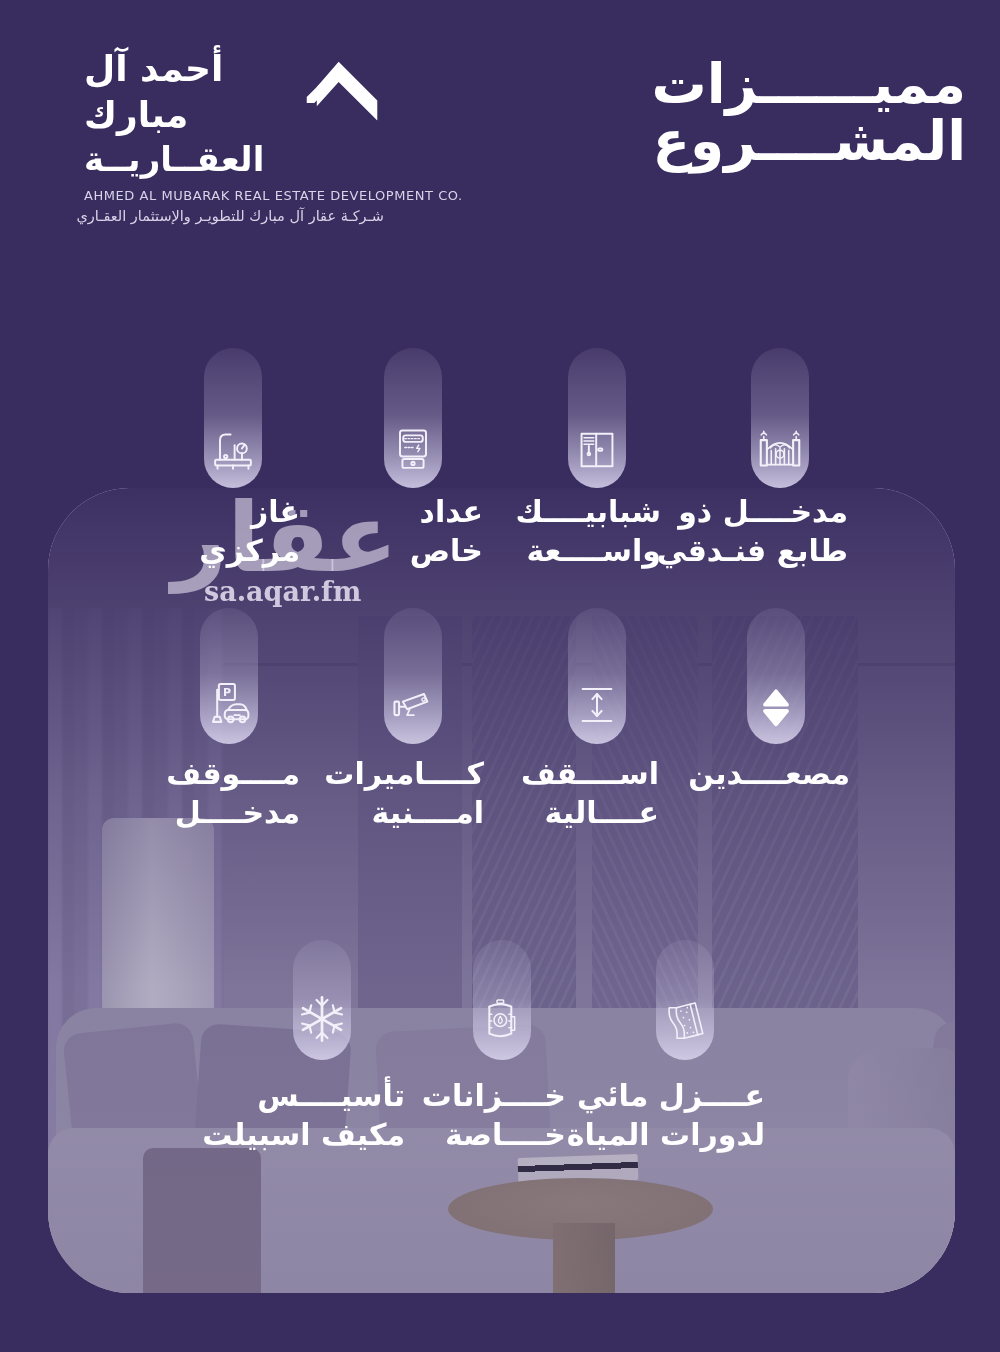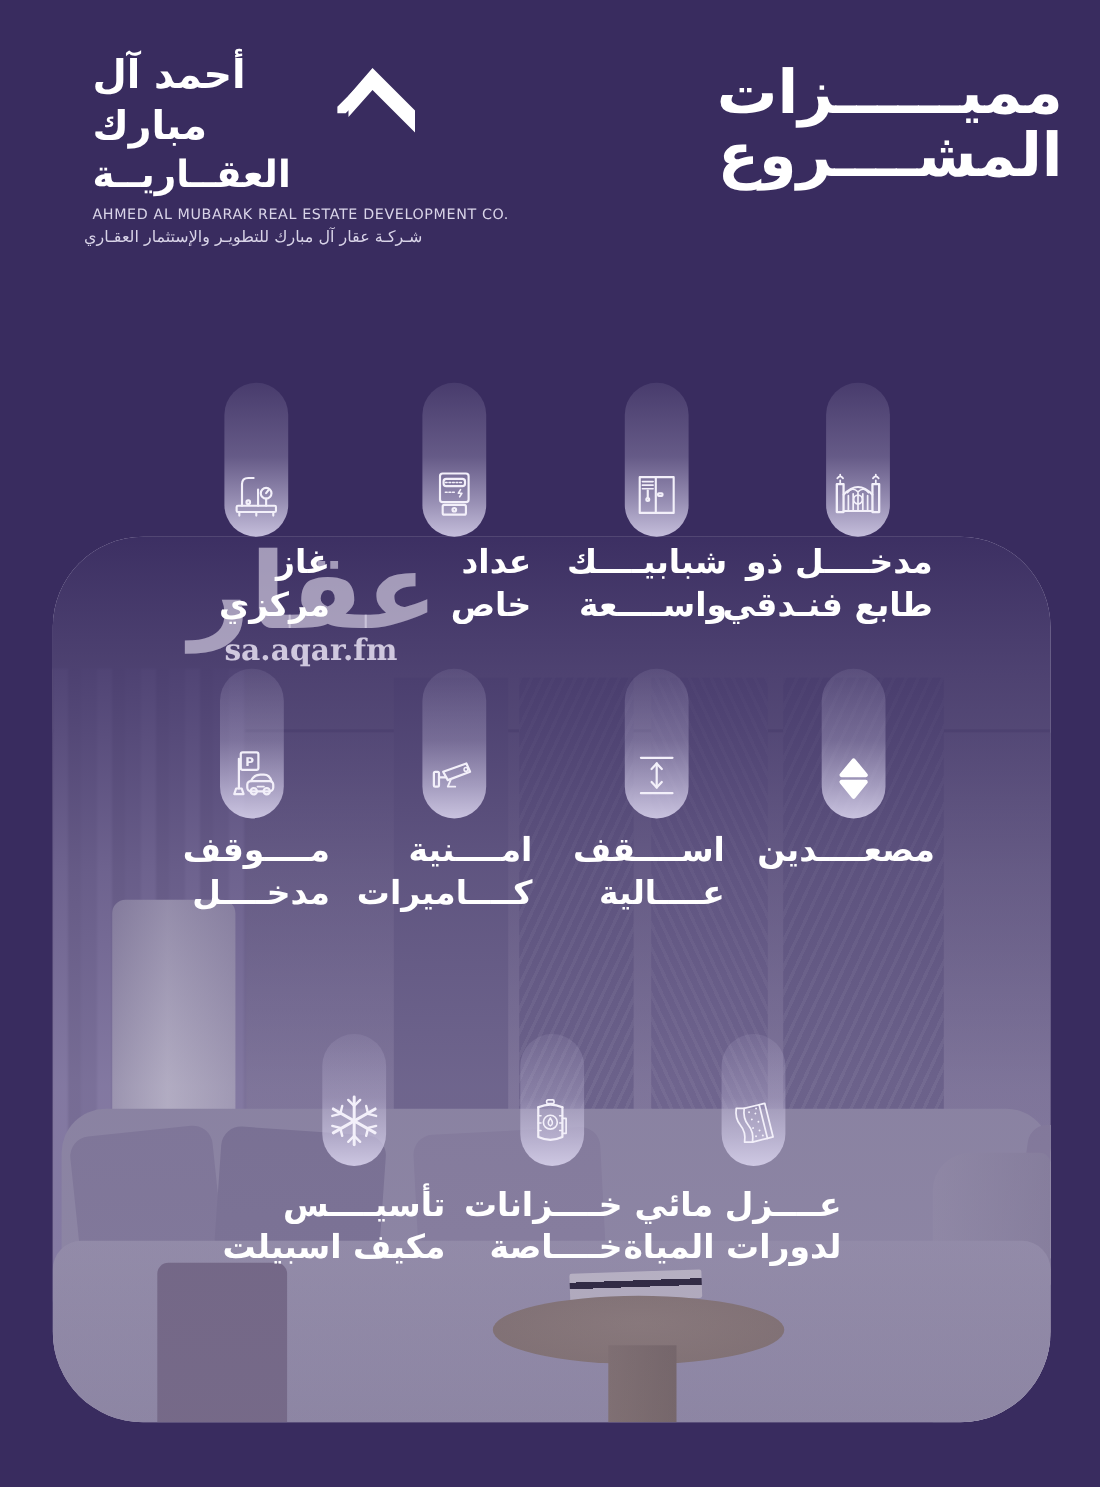--- a/index.html
+++ b/index.html
@@ -296,22 +296,22 @@
 </div>
 <div class="flabel l-gate">
   <div>مدخــــل ذو</div>
   <div>طابع فنـدقي</div>
 </div>
 <div class="flabel l-parking">
   <div>مــــوقف</div>
   <div>مدخــــل</div>
 </div>
 <div class="flabel l-camera">
+  <div>كــــاميرات</div>
   <div>امــــنية</div>
-  <div>كــــاميرات</div>
 </div>
 <div class="flabel l-ceiling">
   <div>اســــقف</div>
   <div>عــــالية</div>
 </div>
 <div class="flabel l-elevator">
   <div>مصعــــدين</div>
 </div>
 <div class="flabel l-ac">
   <div>تأسيــــس</div>

